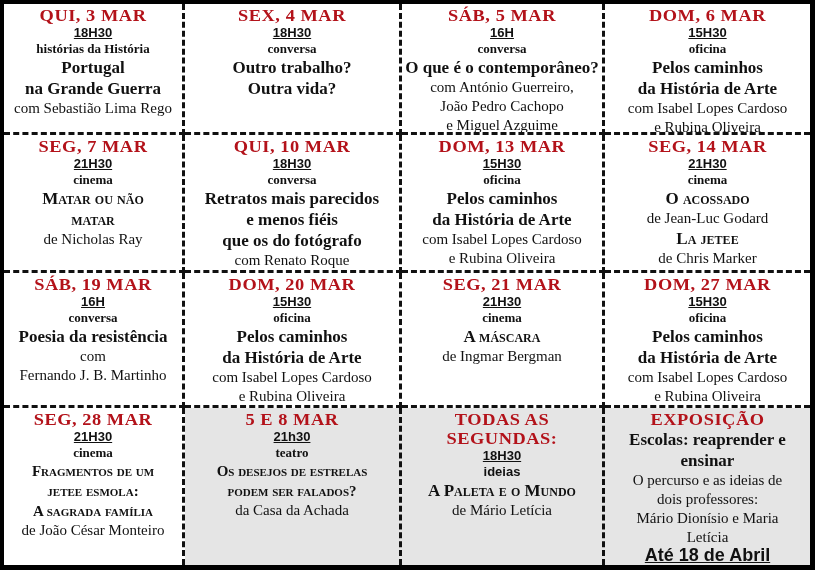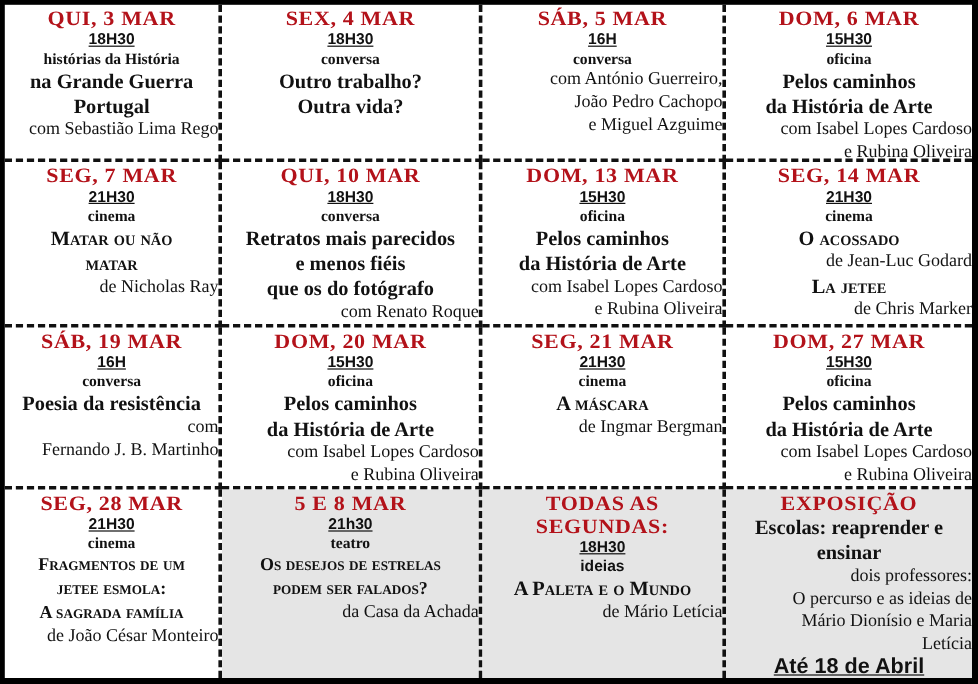--- a/index.html
+++ b/index.html
@@ -31,51 +31,52 @@
   }
   .time {
     font-family:"Liberation Sans", sans-serif; font-weight:bold;
     text-decoration:underline; font-size:13px; line-height:16px;
   }
   .type { font-weight:bold; font-size:13px; line-height:16px; }
   .type.sans { font-family:"Liberation Sans", sans-serif; }
   .title { font-weight:bold; font-size:17px; line-height:21px; }
   .title-sc { font-weight:bold; font-variant:small-caps; font-size:17px; line-height:21px; }
   .title-sc.sm { font-size:15px; line-height:20px; }
-  .by { font-size:15px; line-height:19px;text-align:right; }
+  .by { font-size:15px; line-height:19px; }
   .until {
     font-family:"Liberation Sans", sans-serif; font-weight:bold;
     text-decoration:underline; font-size:18px; line-height:16px;
   }
 </style>
 </head>
 <body>
 
 <div class="frame">
   <div class="grid">
 
     <div class="cell">
       <div class="date">QUI, 3 MAR</div>
       <div class="time">18H30</div>
       <div class="type">histórias da História</div>
+      <div class="title">Portugal</div>
       <div class="title">na Grande Guerra</div>
-      <div class="title">Portugal</div>
       <div class="by">com Sebastião Lima Rego</div>
     </div>
     <div class="cell">
       <div class="date">SEX, 4 MAR</div>
       <div class="time">18H30</div>
       <div class="type">conversa</div>
       <div class="title">Outro trabalho?</div>
       <div class="title">Outra vida?</div>
     </div>
     <div class="cell">
       <div class="date">SÁB, 5 MAR</div>
       <div class="time">16H</div>
       <div class="type">conversa</div>
+      <div class="title">O que é o contemporâneo?</div>
       <div class="by">com António Guerreiro,</div>
       <div class="by">João Pedro Cachopo</div>
       <div class="by">e Miguel Azguime</div>
     </div>
     <div class="cell last-col">
       <div class="date">DOM, 6 MAR</div>
       <div class="time">15H30</div>
       <div class="type">oficina</div>
       <div class="title">Pelos caminhos</div>
       <div class="title">da História de Arte</div>
@@ -175,21 +176,21 @@
       <div class="date">SEGUNDAS:</div>
       <div class="time">18H30</div>
       <div class="type sans">ideias</div>
       <div class="title-sc">A Paleta e o Mundo</div>
       <div class="by">de Mário Letícia</div>
     </div>
     <div class="cell last-row last-col grey">
       <div class="date">EXPOSIÇÃO</div>
       <div class="title">Escolas: reaprender e</div>
       <div class="title">ensinar</div>
+      <div class="by">O percurso e as ideias de</div>
       <div class="by">dois professores:</div>
-      <div class="by">O percurso e as ideias de</div>
       <div class="by">Mário Dionísio e Maria</div>
       <div class="by">Letícia</div>
       <div class="until">Até 18 de Abril</div>
     </div>
 
   </div>
 </div>
 
 </body></html>

